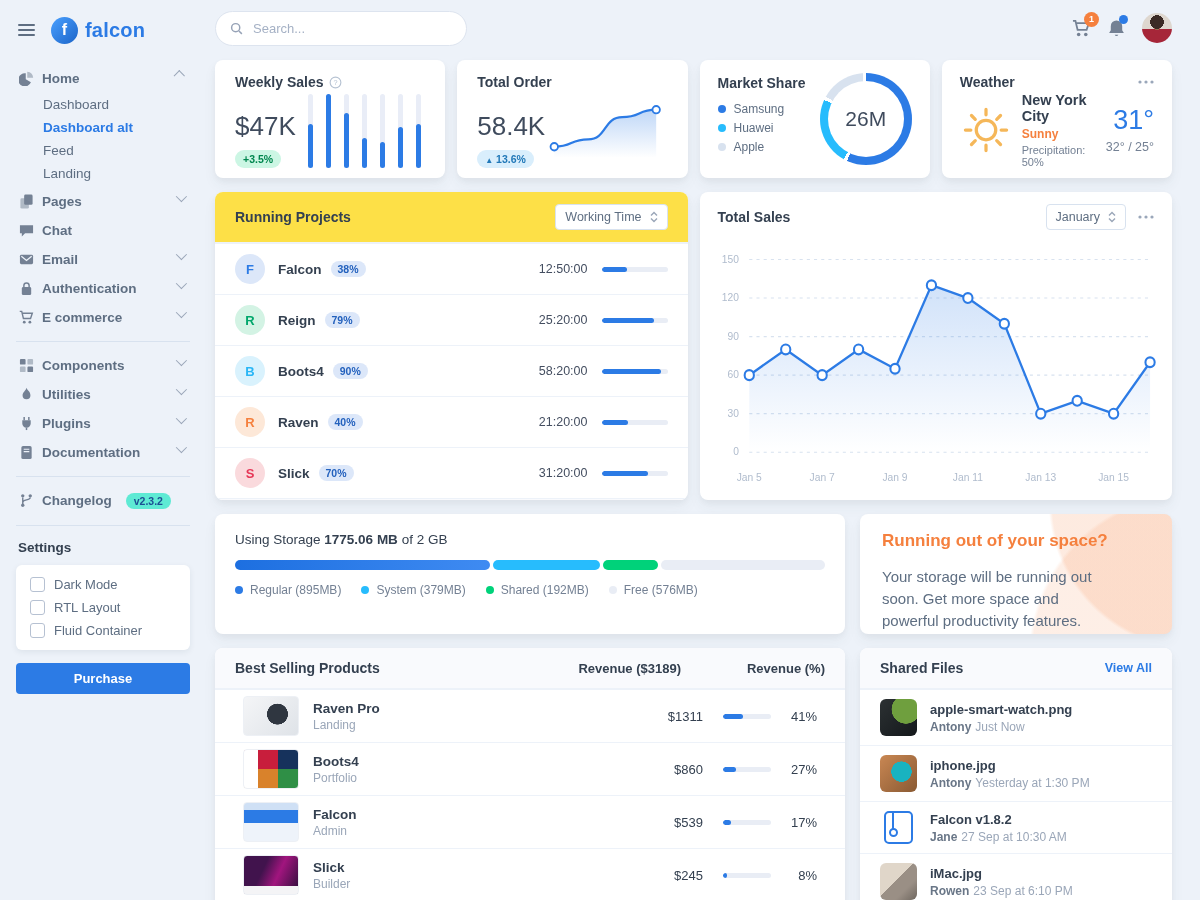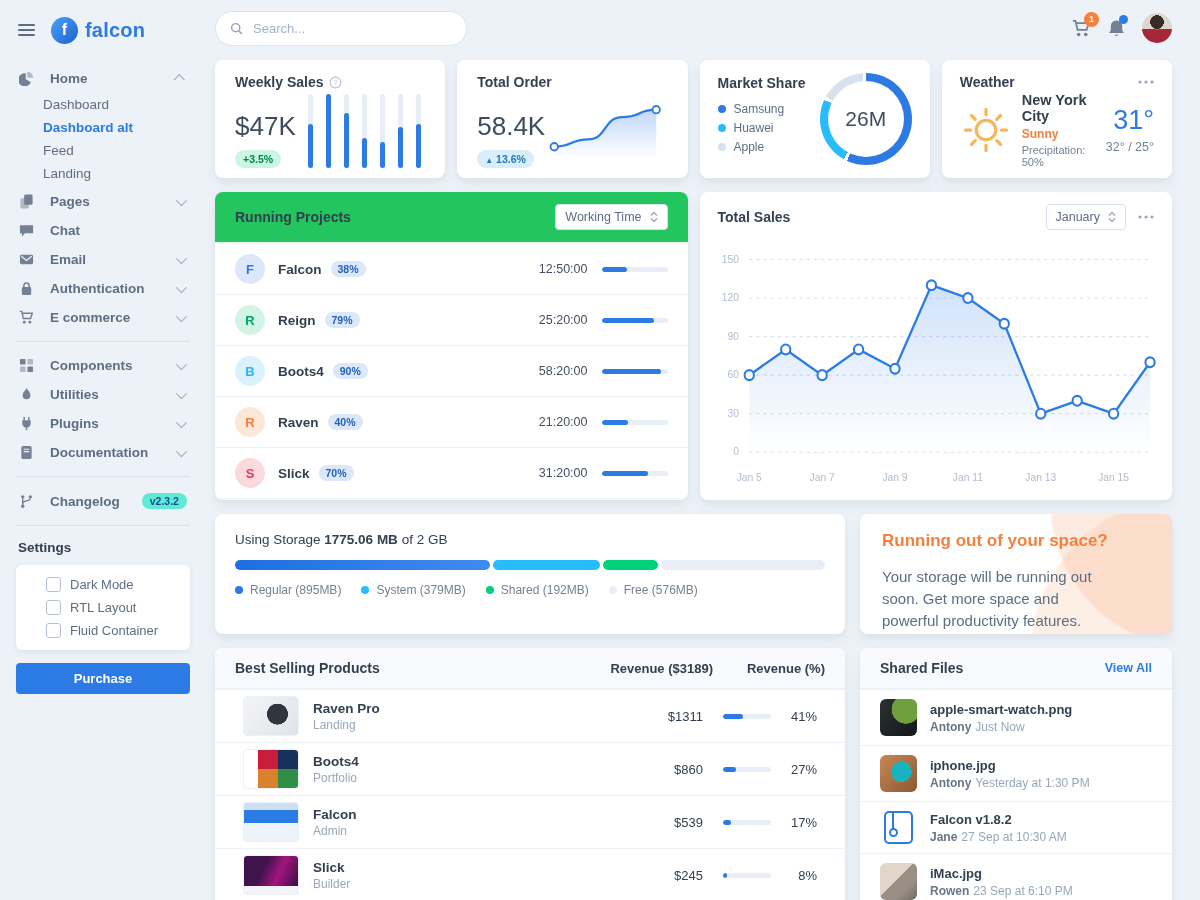--- a/index.html
+++ b/index.html
@@ -8,32 +8,32 @@
   b{font-weight:700}i{font-style:normal}u,s{text-decoration:none}
   
   .sidebar{position:absolute;left:0;top:0;width:200px;height:900px;padding:10px 10px 0 16px;box-sizing:border-box;}
   .brand-row{display:flex;align-items:center;gap:14px;height:40px;}
   .hamburger{display:flex;flex-direction:column;gap:3px;cursor:pointer;padding:4px 2px;}
   .hamburger span{width:17px;height:2px;background:#5e6e82;border-radius:1px;}
   .brand{display:flex;align-items:center;gap:7px;cursor:pointer;}
   .brand-mark{width:27px;height:27px;border-radius:50%;background:linear-gradient(135deg,#4aa0ff,#1b64c8);color:#fff;font-weight:800;font-size:16px;display:flex;align-items:center;justify-content:center;}
   .brand-text{font-size:20px;font-weight:800;color:#2c7be5;letter-spacing:.2px;}
   .nav{margin-top:14px;}
-  .nav-item{display:flex;align-items:center;gap:16px;padding:7px 2px;font-size:13.5px;font-weight:600;color:#5e6e82;cursor:pointer;}
+  .nav-item{display:flex;gap:8px;padding:7px 2px;font-size:13.5px;font-weight:600;color:#5e6e82;cursor:pointer;}
   .nav-ic{width:16px;display:flex;justify-content:center;color:#748194;}
   .caret{width:7px;height:7px;margin-left:auto;margin-right:4px;}
   .caret.down{border-right:1.6px solid #9aa6b8;border-bottom:1.6px solid #9aa6b8;transform:rotate(45deg) translateY(-2px);}
   .caret.up{border-right:1.6px solid #9aa6b8;border-bottom:1.6px solid #9aa6b8;transform:rotate(225deg) translateY(-1px);}
   .subnav{display:flex;flex-direction:column;margin:0 0 2px;}
   .subnav-item{padding:4px 0 4px 27px;font-size:13.5px;font-weight:500;color:#5e6e82;cursor:pointer;}
   .subnav-item.active{color:#2c7be5;font-weight:700;}
   .nav-divider{height:1px;background:#d8e2ef;margin:9px 0;}
   .clog-badge{margin-left:6px;background:#5eead4;color:#1c4f93;font-size:10.5px;font-weight:700;padding:2px 8px;border-radius:10px;}
   .settings-heading{margin-top:10px;font-size:13.5px;font-weight:700;color:#344050;padding:4px 2px;}
-  .settings-card{background:#fff;border-radius:6px;box-shadow:0 2px 6px rgba(31,45,61,.08);padding:12px 30px;margin-top:6px;display:flex;flex-direction:column;gap:8px;}
+  .settings-card{background:#fff;border-radius:6px;box-shadow:0 2px 6px rgba(31,45,61,.08);padding:12px 14px;margin-top:6px;display:flex;flex-direction:column;gap:8px;}
   .chk-row{display:flex;align-items:center;gap:9px;font-size:13px;color:#5e6e82;cursor:pointer;}
   .chk-row input{appearance:none;width:15px;height:15px;border:1px solid #b6c1d2;border-radius:3px;background:#fff;margin:0;cursor:pointer;}
   .purchase-btn{margin-top:13px;width:100%;height:31px;background:#2c7be5;color:#fff;border:none;border-radius:4px;font-size:13px;font-weight:700;font-family:inherit;cursor:pointer;}
   
   .main{position:absolute;left:200px;top:0;right:0;bottom:0;padding:8px 28px 0 15px;}
   .topbar{display:flex;align-items:center;height:40px;margin-bottom:12px;}
   .search-box{display:flex;align-items:center;gap:8px;width:252px;height:35px;background:#fff;border:1px solid #dde4ef;border-radius:18px;padding:0 14px;box-sizing:border-box;color:#96a2b6;}
   .search-box input{border:none;outline:none;flex:1;font-size:13px;font-family:inherit;color:#344050;background:transparent;}
   .search-box input::placeholder{color:#a5b1c5;}
   .top-icons{margin-left:auto;display:flex;align-items:center;gap:16px;}
@@ -113,21 +113,21 @@
   .st-leg-row{display:flex;align-items:center;gap:7px;font-size:12px;color:#748194;}
   
   .space-card{padding:17px 22px;background:
      radial-gradient(circle at 108% -10%,rgba(245,128,62,.16) 0 40%,transparent 41%),
      radial-gradient(circle at 106% 118%,rgba(245,128,62,.13) 0 44%,transparent 45%),#fff;}
   .space-title{font-size:17px;font-weight:700;color:#f5803e;}
   .space-body{font-size:15px;color:#5e6e82;margin-top:15px;line-height:1.45;width:82%;}
   .space-link{display:inline-block;margin-top:11px;color:#f5803e;font-size:13px;font-weight:700;cursor:pointer;}
   
   .bs-head-col2{width:175px;text-align:right;font-size:13px;font-weight:700;color:#344050;}
-  .bs-head-col3{width:112px;text-align:right;font-size:13px;font-weight:700;color:#344050;}
+  .bs-head-col3{width:112px;text-align:right;font-size:13px;font-weight:700;color:#344050;padding-left:32px;}
   .bs-row{display:flex;align-items:center;padding:6px 28px;border-top:1px solid #edf2f9;}
   .bs-thumb{width:56px;height:40px;border-radius:4px;flex:none;border:1px solid #edf0f5;box-sizing:border-box;}
   .thumb-raven{background:radial-gradient(circle at 62% 45%,#2f3640 26%,transparent 27%),linear-gradient(135deg,#f4f5f7,#dfe3e8);}
   .thumb-boots{background:linear-gradient(90deg,#fff 0 26%,transparent 26%),conic-gradient(from 0deg at 63% 50%,#16325c 0 25%,#2f8f46 25% 50%,#d9822b 50% 75%,#c81e3c 75%);}
   .thumb-falcon{background:linear-gradient(180deg,#cfe0f5 0 18%,#2c7be5 18% 52%,#eef3fa 52%);}
   .thumb-slick{background:linear-gradient(0deg,#f4f4f6 0 22%,transparent 22%),linear-gradient(115deg,#41134d 0 35%,#a1157e 60%,#2b0f3a);}
   .bs-info{margin-left:14px;flex:1;min-width:0;}
   .bs-info b{font-size:13.5px;color:#344050;display:block;}
   .bs-info i{font-size:12px;color:#9aa6b8;display:block;margin-top:2px;}
   .bs-rev{width:80px;text-align:right;font-size:13px;color:#344050;}
@@ -497,21 +497,21 @@
           <div class="weather-right">
             <div class="weather-temp">31°</div>
             <div class="weather-range">32° / 25°</div>
           </div>
         </div>
       </div>
     </div>
 
     <div class="row2">
       <div class="card rp-card">
-        <div class="card-header" style="background:#22c55e;">
+        <div class="card-header" style="background:#fde047;">
           <span class="card-title">Running Projects</span>
           <span class="select-pill">
             <span>Working Time</span>
             <span style="display:flex;color:#9aa6b8">
                 <svg viewBox="0 0 8 12" width="8" height="12">
                   <path d="M1 4.5 4 1.5 7 4.5M1 7.5 4 10.5 7 7.5" fill="none" stroke="currentColor" stroke-width="1.4"></path>
                 </svg>
               </span>
           </span>
         </div>

